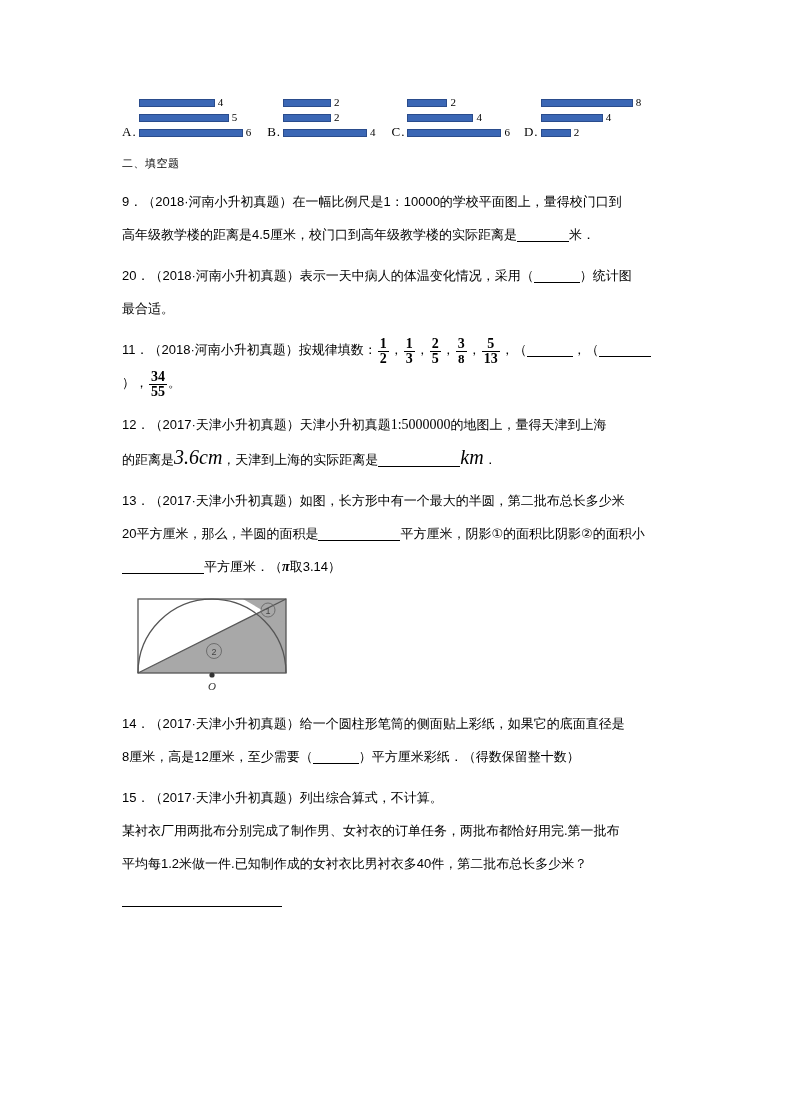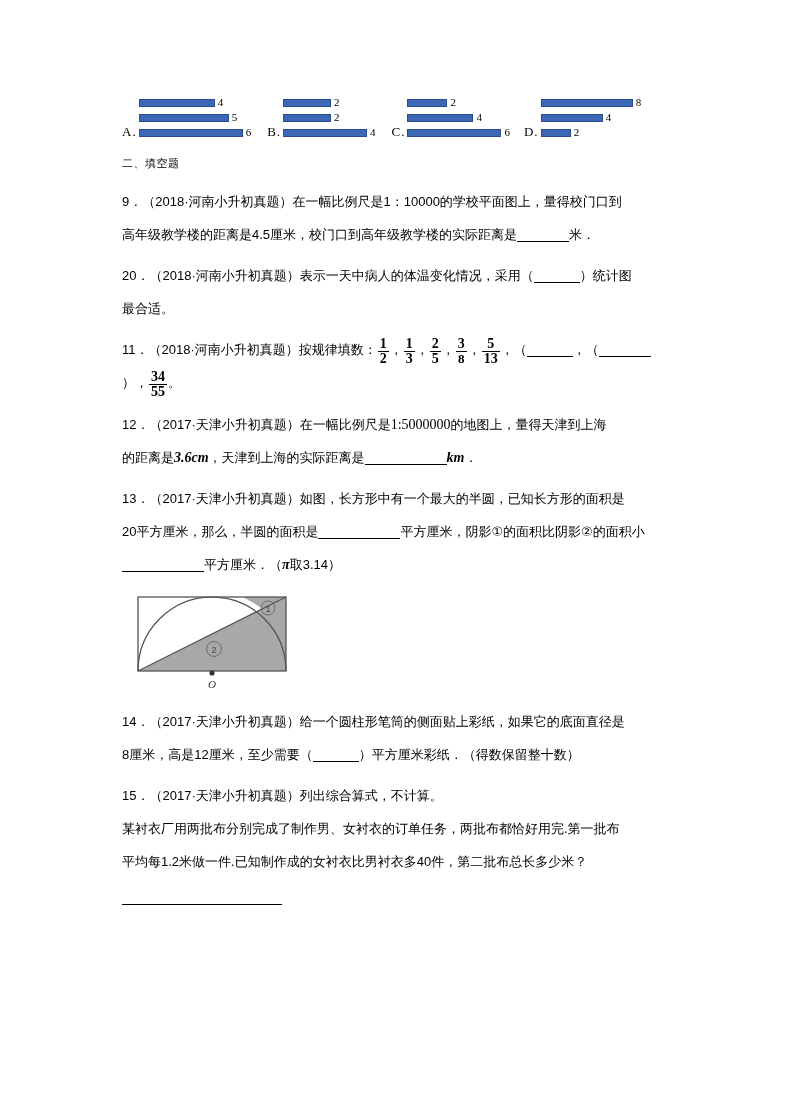--- a/index.html
+++ b/index.html
@@ -91,23 +91,23 @@
   .blank-l { display: inline-block; width: 82px; border-bottom: 1px solid #000; vertical-align: -3px; }
   .blank-paren { display: inline-block; width: 46px; border-bottom: 1px solid #000; vertical-align: -3px; }
 
   .bold-math {
     font-family: "Liberation Serif", "DejaVu Serif", serif;
     font-weight: normal;
     font-size: 14px;
   }
   .bold-italic-math {
     font-family: "Liberation Serif", "DejaVu Serif", serif;
-    font-weight: bold;
+    font-weight: normal;
     font-style: italic;
-    font-size: 14px;
+    font-size: 20px;
   }
   .pi-sym {
     font-family: "Liberation Serif", "DejaVu Serif", serif;
     font-weight: bold;
     font-style: italic;
     font-size: 14px;
   }
 
   
   .frac {
@@ -232,26 +232,26 @@
       <p><span>20．</span><span>（2018·河南小升初真题）</span><span>表示一天中病人的体温变化情况，采用（</span><span class="blank-paren"></span><span>）统计图</span></p>
       <p><span>最合适。</span></p>
     </div>
 
     <div class="q">
       <p><span>11．</span><span>（2018·河南小升初真题）</span><span>按规律填数：</span><span class="frac"><span class="num">1</span><span class="den">2</span></span><span>，</span><span class="frac"><span class="num">1</span><span class="den">3</span></span><span>，</span><span class="frac"><span class="num">2</span><span class="den">5</span></span><span>，</span><span class="frac small-den"><span class="num">3</span><span class="den">8</span></span><span>，</span><span class="frac"><span class="num">5</span><span class="den">13</span></span><span>，</span><span>（</span><span class="blank-paren"></span><span>，（</span><span class="blank-s"></span></p>
       <p><span>），</span><span class="frac"><span class="num">34</span><span class="den">55</span></span><span>。</span></p>
     </div>
 
     <div class="q">
-      <p><span>12．</span><span>（2017·天津小升初真题）</span><span>在一幅比例尺是</span><span class="bold-math">1:5000000</span><span>的地图上，量得天津到上海</span></p>
+      <p><span>12．</span><span>（2017·天津小升初真题）</span><span>天津小升初真题</span><span class="bold-math">1:5000000</span><span>的地图上，量得天津到上海</span></p>
       <p><span>的距离是</span><span class="bold-italic-math">3.6cm</span><span>，天津到上海的实际距离是</span><span class="blank-l"></span><span class="bold-italic-math">km</span><span>．</span></p>
     </div>
 
     <div class="q">
-      <p><span>13．</span><span>（2017·天津小升初真题）</span><span>如图，长方形中有一个最大的半圆，已知长方形的面积是</span></p>
+      <p><span>13．</span><span>（2017·天津小升初真题）</span><span>如图，长方形中有一个最大的半圆，第二批布总长多少米</span></p>
       <p><span>20平方厘米，那么，半圆的面积是</span><span class="blank-l"></span><span>平方厘米，阴影①的面积比阴影②的面积小</span></p>
       <p><span class="blank-l"></span><span>平方厘米．（</span><span class="pi-sym">π</span><span>取3.14）</span></p>
     </div>
 
     <div class="figure-wrap">
       <svg width="165" height="100" viewBox="0 0 165 100">
         <defs>
           <clipPath id="rectClip">
             <rect x="8" y="6" width="148" height="74"></rect>
           </clipPath>

